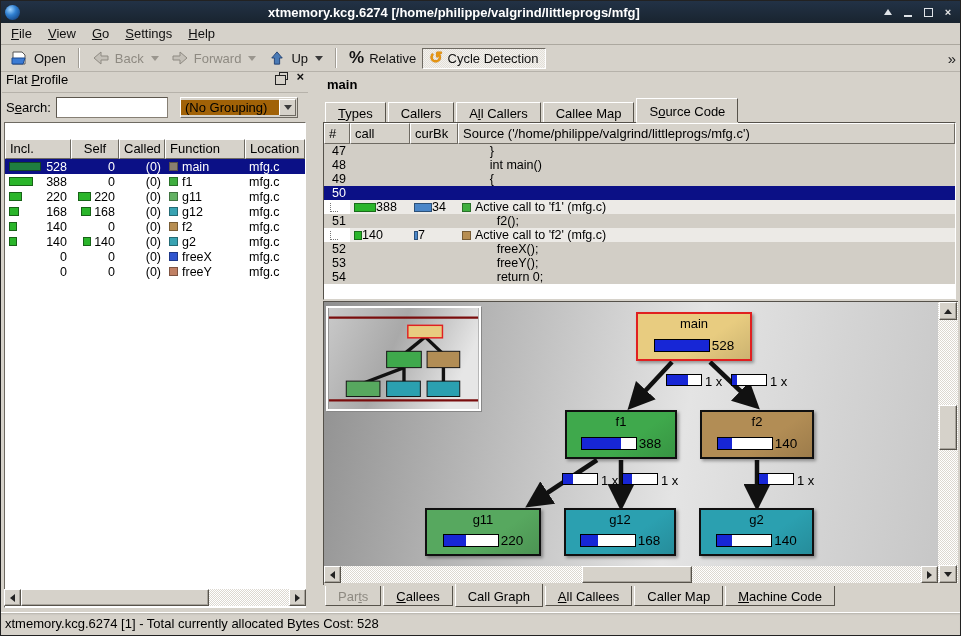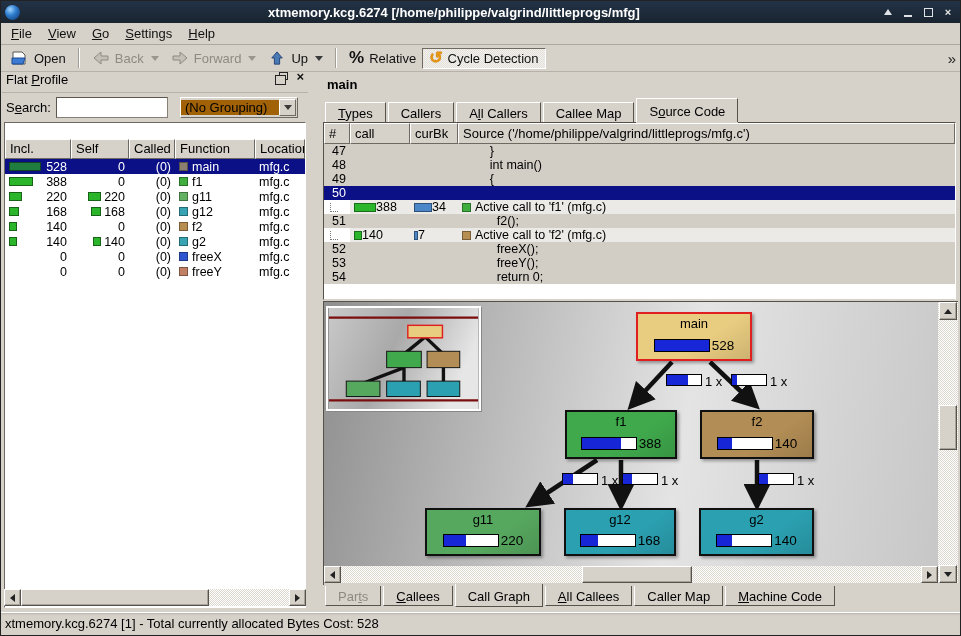--- a/index.html
+++ b/index.html
@@ -46,21 +46,21 @@
   .search-row{height:29px;display:flex;align-items:center;gap:5px;padding:0 4px;font-size:13px;}
   .search-input{width:112px;height:21px;background:#fff;border:1px solid #867f74;border-top-color:#5c574e;border-left-color:#5c574e;font-size:13px;padding:0 3px;}
   .grp-combo{width:118px;margin-left:auto;}
   .grp-combo.combo{height:21px;background:#d6d2ca;border:1px solid #fff;border-right-color:#6e6a62;border-bottom-color:#6e6a62;}
   .grp-combo .cval{background:#a16207;}
 
   
   .fp-table{position:absolute;left:2px;top:50px;width:302px;height:486px;background:#fff;border:1px solid #6e6a62;border-right-color:#fff;border-bottom-color:#fff;}
   .fp-head{display:flex;height:20px;background:#d6d2ca;font-size:13px;margin-top:16px;}
   .fp-head .hc{border:1px solid #fff;border-right-color:#6e6a62;border-bottom-color:#6e6a62;padding:1px 4px;white-space:nowrap;overflow:hidden;}
-  .w-incl{width:66px;}.w-self{width:58px;}.w-called{width:46px;}.w-fn{width:80px;}.w-loc{width:60px;flex:1;}
+  .w-incl{width:66px;}.w-self{width:48px;text-align:center;}.w-called{width:46px;}.w-fn{width:80px;}.w-loc{width:60px;flex:1;}
   .fp-row{display:flex;height:15px;font-size:12.5px;align-items:center;color:#000;}
   .fp-row.sel{background:#0b1086;color:#fff;}
   .fpc{padding:0 4px;display:flex;align-items:center;height:100%;overflow:hidden;}
   .fpc .num{margin-left:auto;}
   .hbar{height:9px;flex:none;border:1px solid rgba(0,0,0,.45);}
   .sq{width:9px;height:9px;flex:none;margin-right:4px;border:1px solid rgba(0,0,0,.35);}
 
   
   .sb-track{position:absolute;background:repeating-conic-gradient(#ffffff 0% 25%,#dcd8d0 25% 50%) 0 0/2px 2px;}
   .sb-btn{position:absolute;width:17px;height:17px;background:#d6d2ca;border:1px solid #fff;border-right-color:#57534b;border-bottom-color:#57534b;box-shadow:inset -1px -1px 0 #a7a39b;display:flex;align-items:center;justify-content:center;}

